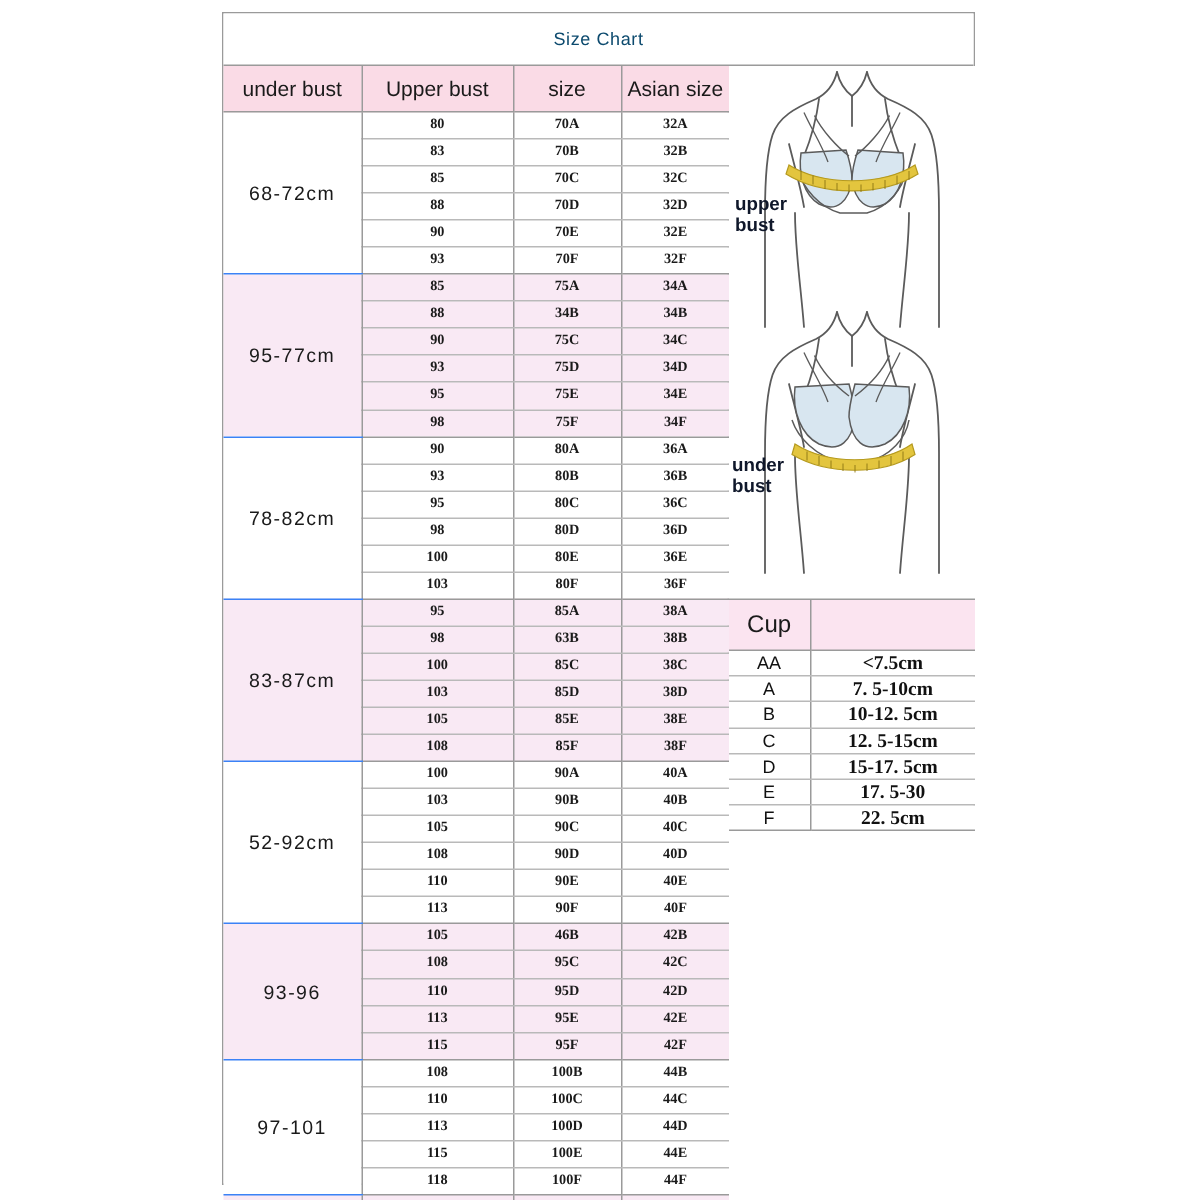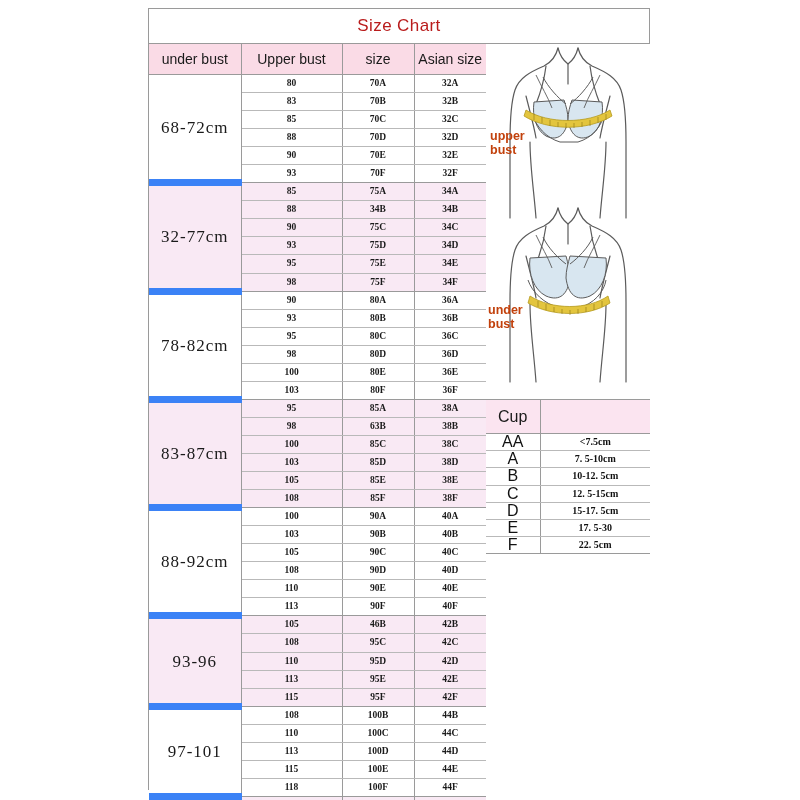--- a/index.html
+++ b/index.html
@@ -19,21 +19,21 @@
     background:#fff;
   }
   
   #title-row{
     height:34px;
     border-bottom:1px solid #9a9a9a;
     display:flex;align-items:center;justify-content:center;
     background:#fff;
   }
   #title-row .t{
-    font-size:17px;color:#b91c1c;letter-spacing:.4px;
+    font-size:12px;color:#0c4a6e;letter-spacing:.4px;
   }
   
   #body-split{display:flex;height:747px;}
   #left-col{width:337px;border-right:1px solid #9a9a9a;box-sizing:border-box;}
   #right-col{width:164px;display:flex;flex-direction:column;}
 
   
   table.main{
     border-collapse:collapse;
     width:100%;
@@ -60,45 +60,45 @@
     height:17.05px;
     line-height:17.05px;
     border-right:1px solid #9a9a9a;
     border-bottom:1px solid #b9b9b9;
     font-family:"Liberation Serif", serif;
     padding:0;
   }
   table.main td:last-child{border-right:none;margin-left:28px;}
   table.main td.grouplabel{
     background:#fbeef3;
-    font-size:17px;
+    font-size:13px;
     font-weight:normal;
     letter-spacing:1px;
-    font-family:Liberation Serif, serif;
-    border-bottom:7px solid #3b82f6;
+    font-family:Liberation Sans, sans-serif;
+    border-bottom:1px solid #3b82f6;
     color:#1a1a1a;
   }
   table.main tr.band-a td{background:#ffffff;}
   table.main tr.band-b td{background:#f9e9f4;}
   table.main tr.grp-last td{border-bottom:1px solid #9a9a9a;}
 
   
   #illus{
     height:356px;
     border-bottom:1px solid #9a9a9a;
     position:relative;
     background:#fff;
     box-sizing:border-box;
   }
   .fig{position:absolute;left:0;width:164px;}
   .fig svg{display:block;}
   .fig-label{
     position:absolute;
     font-size:12.5px;
-    color:#c2410c;
+    color:#0f172a;
     line-height:1.08;
     font-weight:600;
     white-space:pre-line;
   }
   
   table.cup{
     border-collapse:collapse;width:100%;table-layout:fixed;
   }
   table.cup col.u0{width:54px;}
   table.cup col.u1{width:110px;}
@@ -115,22 +115,22 @@
     background:#fbe4f0;
     border-bottom:1px solid #9a9a9a;
   }
   table.cup td{
     height:16.2px;line-height:16.2px;padding:0;
     text-align:center;color:#111;
     border-right:1px solid #9a9a9a;
     border-bottom:1px solid #b9b9b9;
     background:#fff;
   }
-  table.cup td.letter{font-size:16px;font-family:"Liberation Sans",sans-serif;}
-  table.cup td.range{font-size:10px;font-weight:bold;font-family:"Liberation Serif",serif;border-right:none;}
+  table.cup td.letter{font-size:12px;font-family:"Liberation Sans",sans-serif;}
+  table.cup td.range{font-size:13px;font-weight:bold;font-family:"Liberation Serif",serif;border-right:none;}
   table.cup tr:last-child td{border-bottom:1px solid #9a9a9a;}
   #cup-filler{flex:1;background:#fff;}
 </style>
 </head>
 <body>
 
 <div id="chart-frame">
 
   <div id="title-row">
     <span class="t">Size Chart</span>
@@ -180,21 +180,21 @@
               <td>90</td>
               <td>70E</td>
               <td>32E</td>
             </tr>
             <tr class="band-a grp-last">
               <td>93</td>
               <td>70F</td>
               <td>32F</td>
             </tr>
             <tr class="band-b">
-              <td class="grouplabel" rowspan="6">32-77cm</td>
+              <td class="grouplabel" rowspan="6">95-77cm</td>
               <td>85</td>
               <td>75A</td>
               <td>34A</td>
             </tr>
             <tr class="band-b">
               <td>88</td>
               <td>34B</td>
               <td>34B</td>
             </tr>
             <tr class="band-b">
@@ -273,21 +273,21 @@
               <td>105</td>
               <td>85E</td>
               <td>38E</td>
             </tr>
             <tr class="band-b grp-last">
               <td>108</td>
               <td>85F</td>
               <td>38F</td>
             </tr>
             <tr class="band-a">
-              <td class="grouplabel" rowspan="6">88-92cm</td>
+              <td class="grouplabel" rowspan="6">52-92cm</td>
               <td>100</td>
               <td>90A</td>
               <td>40A</td>
             </tr>
             <tr class="band-a">
               <td>103</td>
               <td>90B</td>
               <td>40B</td>
             </tr>
             <tr class="band-a">

